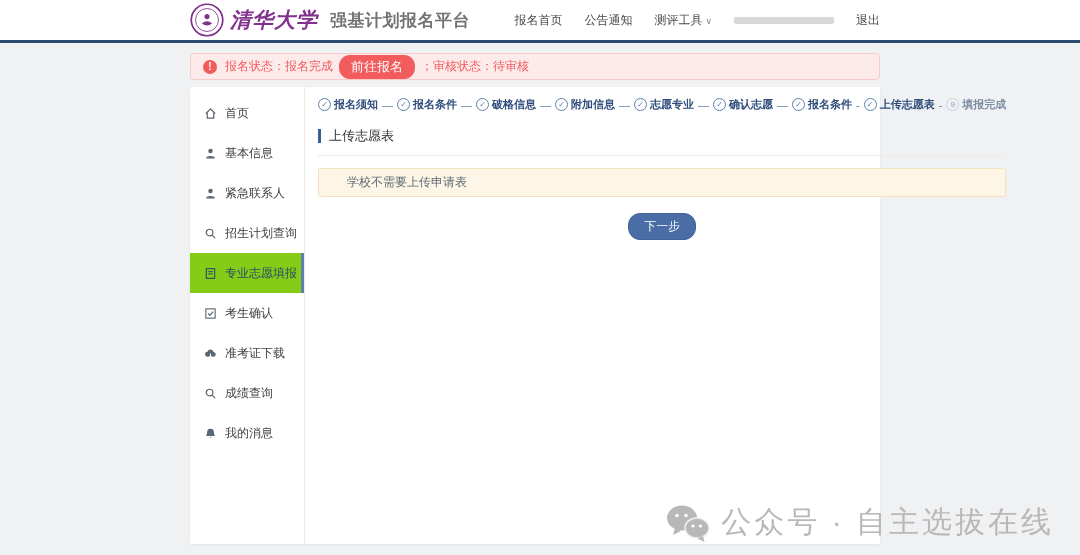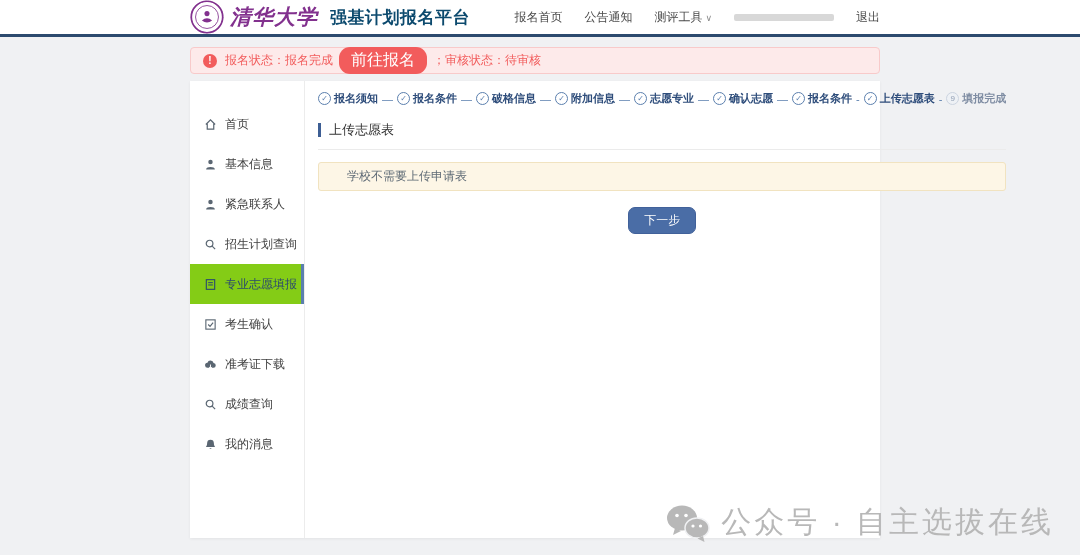--- a/index.html
+++ b/index.html
@@ -1,39 +1,39 @@
 <!DOCTYPE html>
 <html><head>
 <meta charset="utf-8">
 <style>
   * { margin:0; padding:0; box-sizing:border-box; }
   html,body { width:1080px; height:555px; overflow:hidden; }
   body { font-family:"Liberation Sans","DejaVu Sans",sans-serif; background:#f0f1f3; position:relative; }
 
   
-  .app-header { height:37px; background:#fff; border-bottom:3px solid #2c4a6e; }
+  .app-header { height:43px; background:#fff; border-bottom:3px solid #2c4a6e; }
   .header-inner { width:690px; margin-left:190px; height:100%; display:flex; align-items:center; justify-content:space-between; }
   .brand { display:flex; align-items:center; }
   .emblem { width:34px; height:34px; display:inline-block; }
   .brand-script { font-family:"DejaVu Serif","Liberation Serif",serif; font-style:italic; font-weight:bold; font-size:21px; color:#82318E; margin-left:6px; letter-spacing:1px; }
-  .brand-title { font-size:17px; font-weight:bold; color:#0c4a6e; margin-left:12px; letter-spacing:0.5px; }
+  .brand-title { font-size:17px; font-weight:bold; color:#737373; margin-left:12px; letter-spacing:0.5px; }
   .topnav { display:flex; align-items:center; gap:22px; font-size:12px; color:#4a4a4a; }
   .nav-link { cursor:pointer; text-decoration:none; color:#4a4a4a; white-space:nowrap; }
   .nav-caret { font-size:9px; color:#888; margin-left:3px; }
   .redacted { width:100px; height:7px; background:#d8d8d8; border-radius:2px; display:inline-block; }
 
   
   .content-wrap { width:690px; margin-left:190px; position:relative; }
   .alert { margin-top:10px; height:27px; display:flex; align-items:center; background:#fdeaea; border:1px solid #f8caca; border-radius:4px; color:#f25c5c; font-size:12px; padding:0 12px; }
   .alert-icon { width:14px; height:14px; min-width:14px; border-radius:50%; background:#f25c5c; color:#fff; font-size:10px; font-weight:bold; display:inline-flex; align-items:center; justify-content:center; margin-right:8px; }
-  .alert-pill { background:#f25c5c; color:#fff; border:none; border-radius:11px; padding:3px 12px; font-size:16px; margin:0 6px; cursor:pointer; font-family:inherit; }
+  .alert-pill { background:#f25c5c; color:#fff; border:none; border-radius:11px; padding:3px 12px; font-size:13px; margin:0 6px; cursor:pointer; font-family:inherit; }
 
   
   .card { margin-top:7px; height:457px; background:#fff; display:flex; box-shadow:0 1px 3px rgba(0,0,0,0.06); }
-  .sidebar { width:115px; min-width:115px; border-right:1px solid #ececec; padding-top:23px; }
+  .sidebar { width:115px; min-width:115px; border-right:1px solid #ececec; padding-top:6px; }
   .side-item { height:40px; display:flex; align-items:center; padding-left:14px; font-size:12px; color:#404040; cursor:pointer; position:relative; }
   .side-item .icn { width:13px; height:13px; margin-right:8px; color:#5a6672; display:inline-flex; }
   .side-item.active { background:#84cc16; color:#2c4a6e; }
   .side-item.active .icn { color:#2c4a6e; }
   .side-item.active::after { content:''; position:absolute; right:0; top:0; bottom:0; width:3px; background:#5b7fae; }
 
   .main { flex:1; padding:10px 13px 0 13px; position:relative; }
 
   
   .steps { display:flex; align-items:center; font-size:11px; color:#2e4d7b; font-weight:bold; white-space:nowrap; }
@@ -45,21 +45,21 @@
 
   
   .section-head { margin-top:15px; display:flex; align-items:center; }
   .accent-bar { width:3px; height:14px; background:#3d5e94; margin-right:8px; }
   .section-title { font-size:13px; color:#333; }
   .divider { margin-top:10px; border-top:1px solid #ebebeb; }
 
   .notice { margin-top:12px; background:#fdf6e6; border:1px solid #f1e3c0; border-radius:3px; padding:5px 28px; font-size:12px; color:#5f6b76; }
 
   .btn-row { text-align:center; margin-top:16px; }
-  .btn-primary { background:#4a6da6; color:#fff; border:1px solid #41619a; border-radius:7px; padding:4px 15px; font-size:12px; cursor:pointer; font-family:inherit; }
+  .btn-primary { background:#4a6da6; color:#fff; border:1px solid #41619a; border-radius:12px; padding:4px 15px; font-size:12px; cursor:pointer; font-family:inherit; }
 
   
   .watermark { position:absolute; right:26px; top:502px; display:flex; align-items:center; color:#b8b8b8; font-size:30px; letter-spacing:3px; z-index:5; }
   .wm-icon { width:46px; height:40px; margin-right:10px; display:inline-flex; }
 </style>
 </head>
 <body>
 
 <header class="app-header">
   <div class="header-inner">

